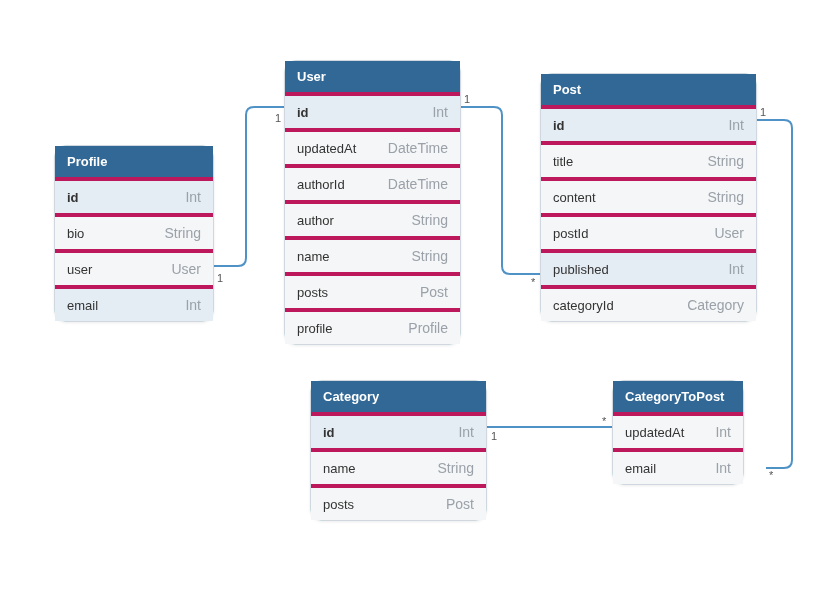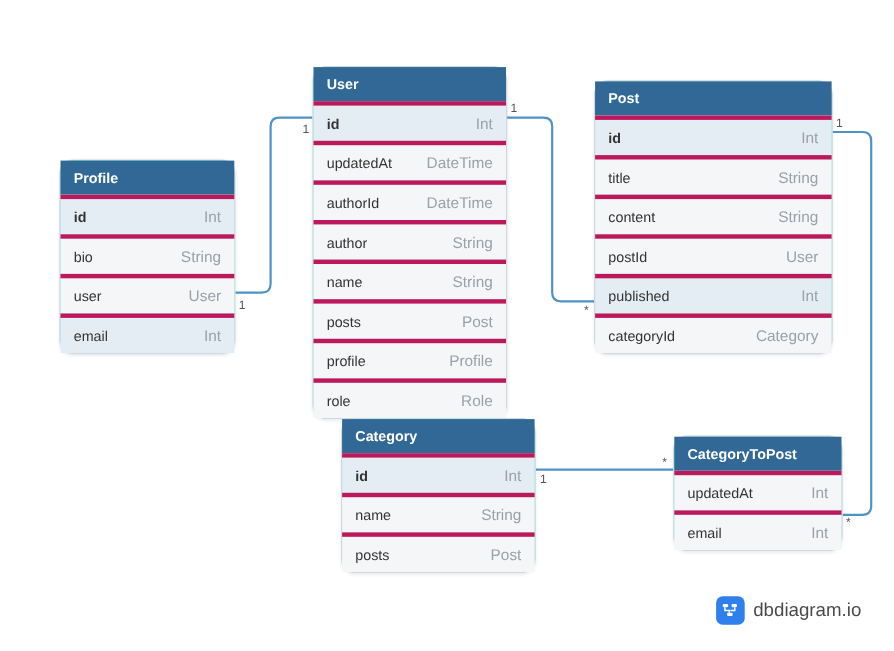--- a/index.html
+++ b/index.html
@@ -140,24 +140,20 @@
     <span class="type">String</span>
   </div>
   <div class="row">
     <span class="name">posts</span>
     <span class="type">Post</span>
   </div>
   <div class="row">
     <span class="name">profile</span>
     <span class="type">Profile</span>
   </div>
-  <div class="row">
-    <span class="name">role</span>
-    <span class="type">Role</span>
-  </div>
 </div>
 
 <div class="table" style="left:540px; top:73px; width:217px;">
   <div class="table-header">Post</div>
   <div class="row pk">
     <span class="name">id</span>
     <span class="type">Int</span>
   </div>
   <div class="row">
     <span class="name">title</span>
@@ -190,48 +186,35 @@
   <div class="row">
     <span class="name">name</span>
     <span class="type">String</span>
   </div>
   <div class="row">
     <span class="name">posts</span>
     <span class="type">Post</span>
   </div>
 </div>
 
-<div class="table" style="left:612px; top:396px; width:154px;">
+<div class="table" style="left:612px; top:380px; width:132px;">
   <div class="table-header">CategoryToPost</div>
   <div class="row">
     <span class="name">updatedAt</span>
     <span class="type">Int</span>
   </div>
   <div class="row">
     <span class="name">email</span>
     <span class="type">Int</span>
   </div>
 </div>
 
 <div class="card-label" style="left:217px; top:272px;">1</div>
 <div class="card-label" style="left:275px; top:112px;">1</div>
 <div class="card-label" style="left:464px; top:93px;">1</div>
 <div class="card-label" style="left:531px; top:276px;">*</div>
 <div class="card-label" style="left:491px; top:430px;">1</div>
 <div class="card-label" style="left:602px; top:415px;">*</div>
 <div class="card-label" style="left:760px; top:106px;">1</div>
 <div class="card-label" style="left:769px; top:469px;">*</div>
 
-<div class="logo-wrap">
-  <span class="logo-mark">
-    <svg width="16" height="16" viewBox="0 0 16 16">
-          <g fill="#fff">
-            <rect x="1" y="2" width="5" height="3" rx="1"></rect>
-            <rect x="9" y="2" width="5" height="3" rx="1"></rect>
-            <rect x="5" y="10" width="5" height="3" rx="1"></rect>
-            <path d="M3 5 v3 h4 v2 M12 5 v3 h-4" stroke="#fff" stroke-width="1.3" fill="none"></path>
-          </g>
-        </svg>
-  </span>
-  <span class="logo-text">dbdiagram.io</span>
-</div>
 
 </div>
 
 </body></html>

